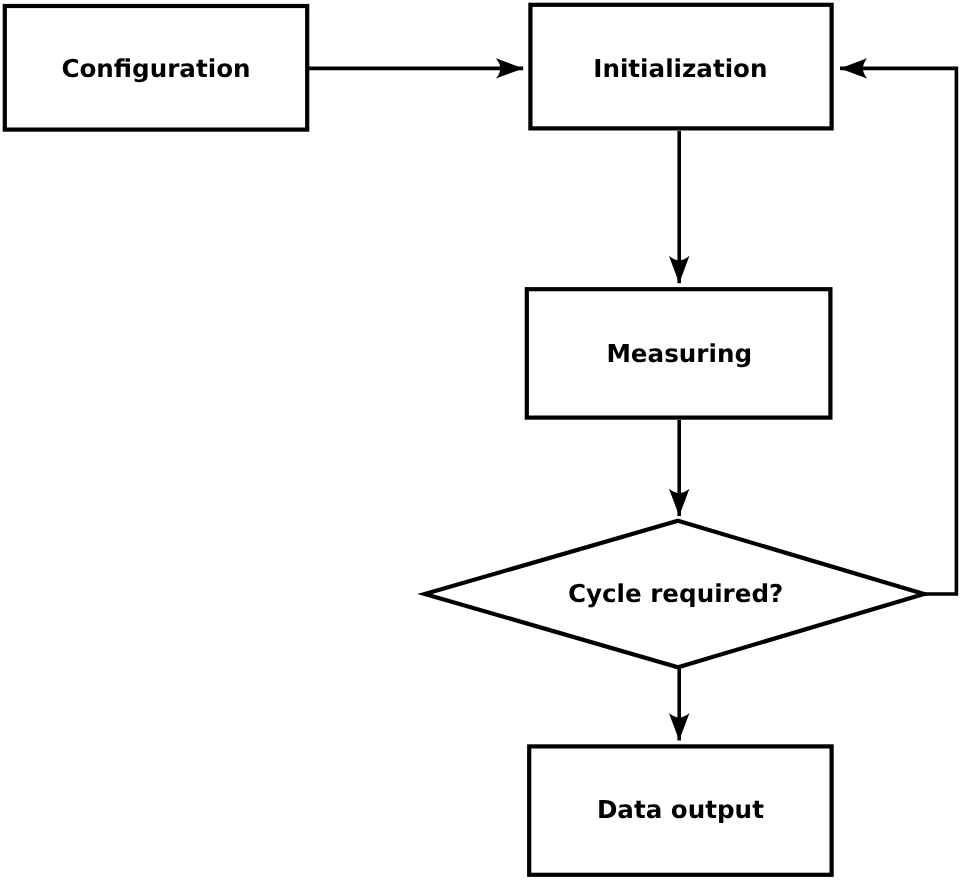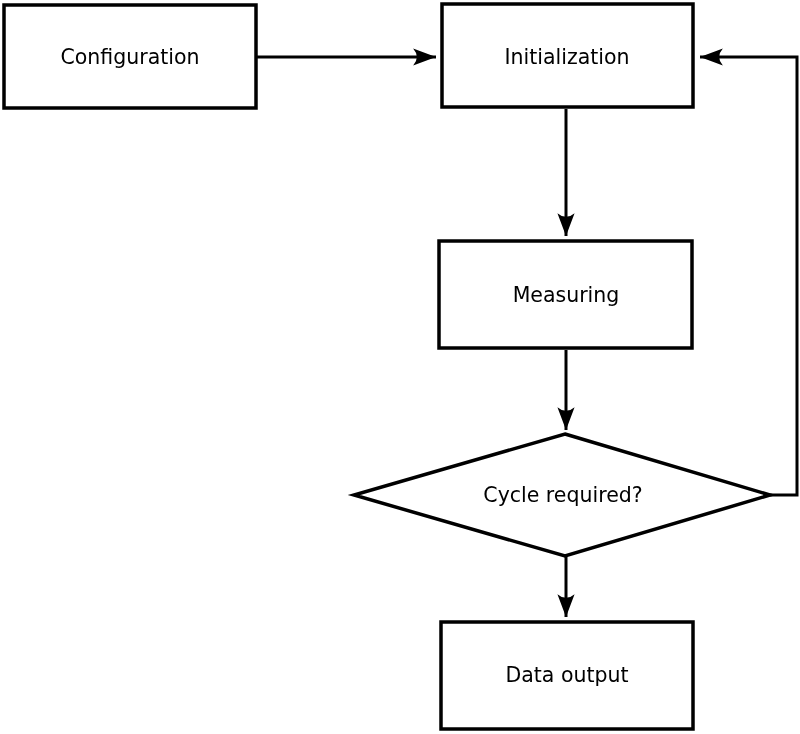--- a/index.html
+++ b/index.html
@@ -6,20 +6,21 @@
     margin: 0;
     padding: 0;
     background: #ffffff;
   }
   .canvas {
     position: relative;
     width: 800px;
     height: 734px;
     background: #ffffff;
     overflow: hidden;
+    font-weight: bold;
   }
   svg {
     display: block;
     width: 800px;
     height: 734px;
   }
   .node-label {
     font-family: "DejaVu Sans", "Liberation Sans", sans-serif;
     font-size: 20.5px;
     fill: #000000;

